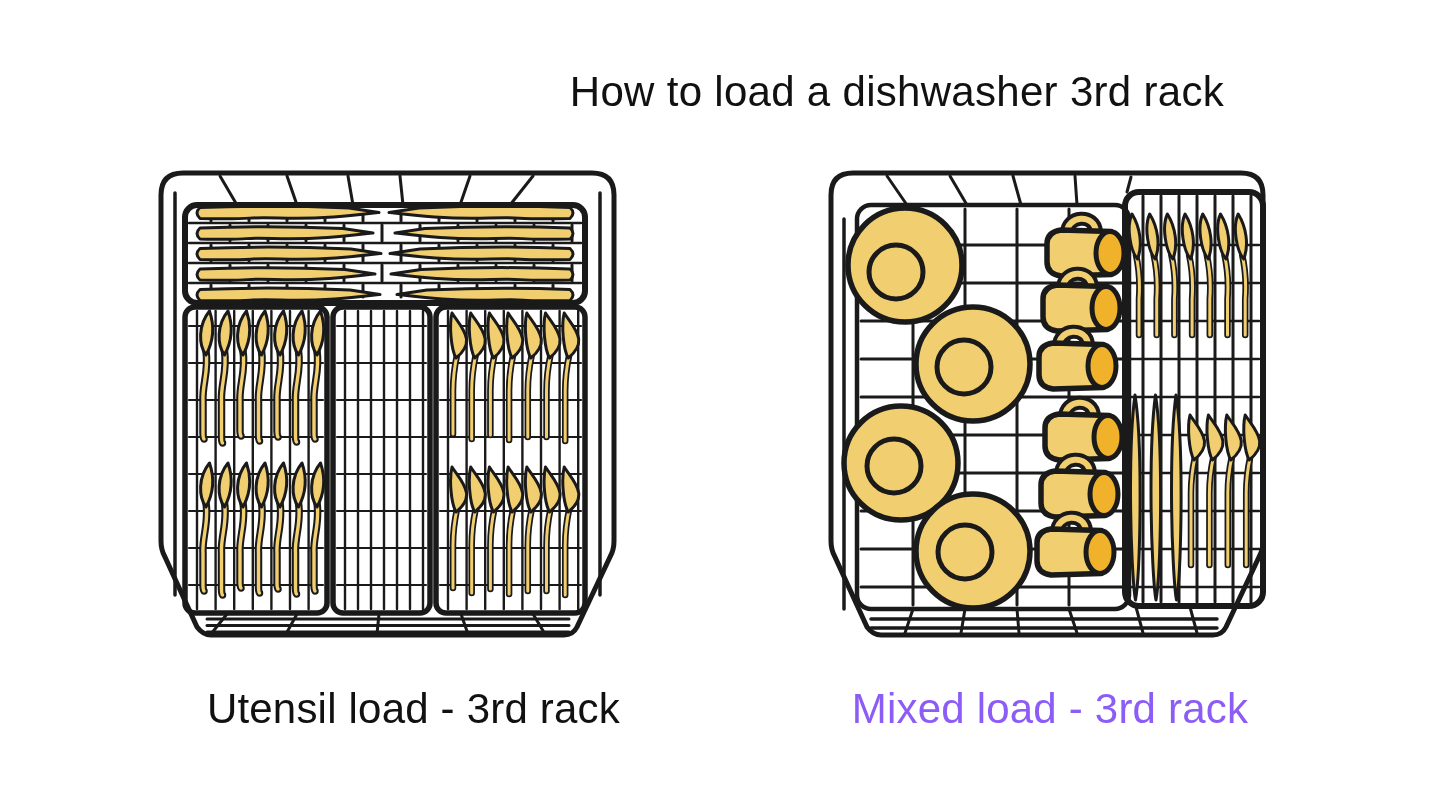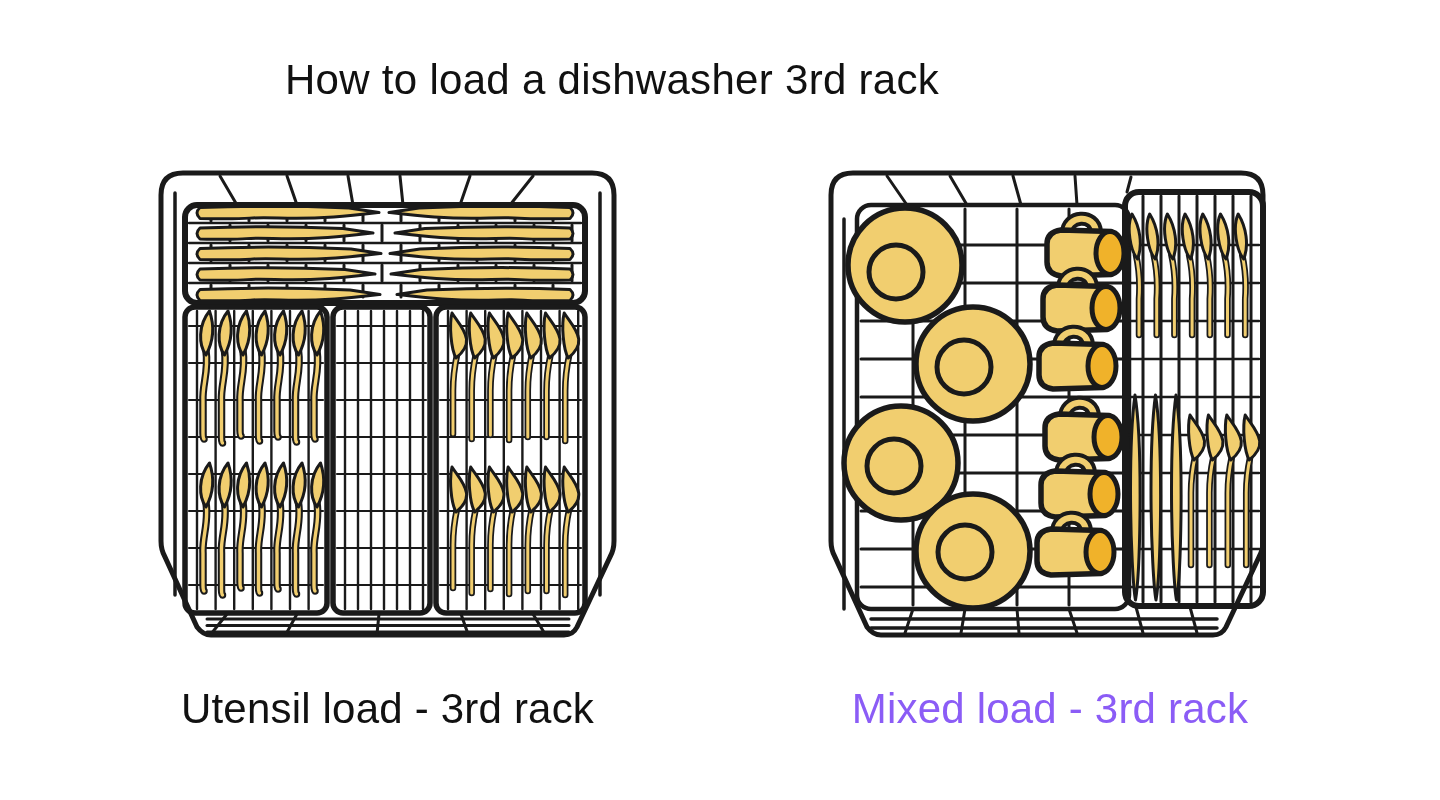--- a/index.html
+++ b/index.html
@@ -3,22 +3,22 @@
 <meta charset="utf-8">
 <style>
   html,body{margin:0;padding:0;}
   body{
     width:1440px;height:800px;background:#ffffff;
     font-family:"Liberation Sans", sans-serif;
     -webkit-font-smoothing:antialiased;
   }
   .page{position:relative;width:1440px;height:800px;overflow:hidden;background:#fff;}
   .title{
-    position:absolute;top:56px;left:0;width:1224px;
-    text-align:center;font-size:42px;font-weight:400;letter-spacing:.3px;
+    position:absolute;top:68px;left:0;width:1224px;
+    text-align:right;font-size:42px;font-weight:400;letter-spacing:.3px;
   }
   .fig{position:absolute;margin:0;padding:0;}
   .fig-left{left:155px;top:167px;}
   .fig-right{left:825px;top:167px;}
   .caption{position:absolute;top:685px;text-align:center;font-size:42px;font-weight:400;letter-spacing:.2px;}
   .caption-left{left:155px;width:465px;}
   .caption-right{left:825px;width:450px;}
 </style>
 </head>
 <body style="background: rgb(255, 255, 255);">
@@ -633,15 +633,15 @@
             <path d="M 425.2 290 C 422.2 304, 421.2 314, 421.2 326 L 421.2 398" fill="none" stroke="#F1CE6F" stroke-linejoin="round" stroke-linecap="round" stroke-width="3"></path>
             <path d="M 420.2 248 C 425.2 256, 433.2 264, 434.7 274
              C 435.7 283, 429.2 289, 424.2 293
              C 419.2 284, 417.2 260, 420.2 248 Z" fill="#F1CE6F" stroke="#1A1A1A" stroke-linejoin="round" stroke-linecap="round" stroke-width="3"></path>
           </g>
           <rect x="300" y="25" width="138" height="414" rx="14" fill="none" stroke="#1A1A1A" stroke-width="6"></rect>
         </g>
       </svg>
   </figure>
 
-  <div class="caption caption-left" style="color: rgb(17, 17, 17);">Utensil load - 3rd rack</div>
+  <div class="caption caption-left" style="color: rgb(17, 17, 17); text-align: right;">Utensil load - 3rd rack</div>
   <div class="caption caption-right" style="color: #8b5cf6;">Mixed load - 3rd rack</div>
 </div>
 
 </body></html>

